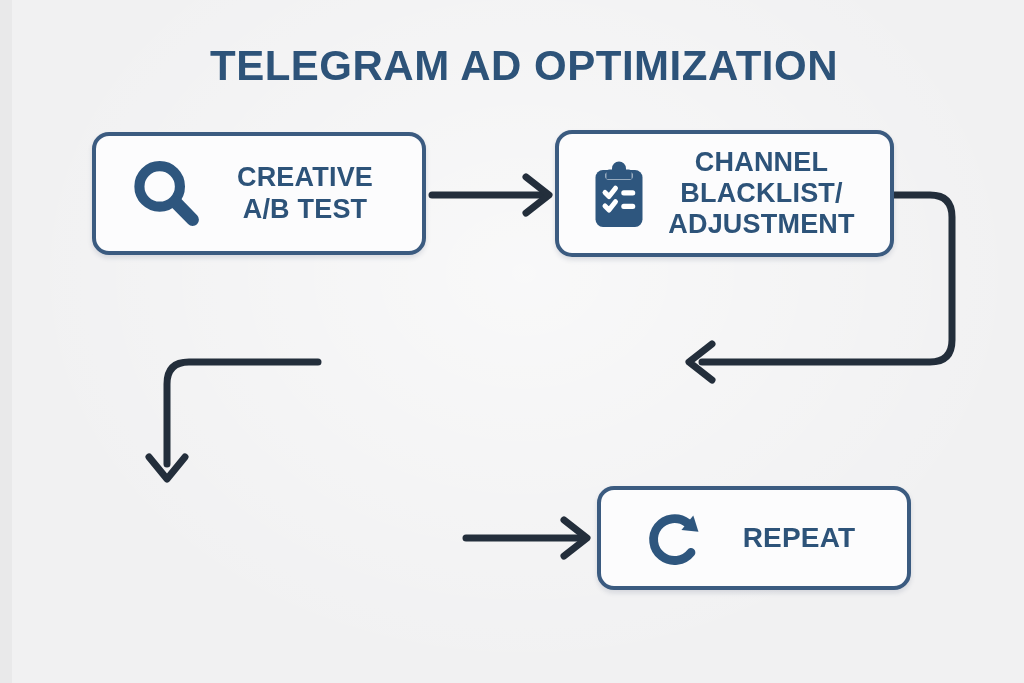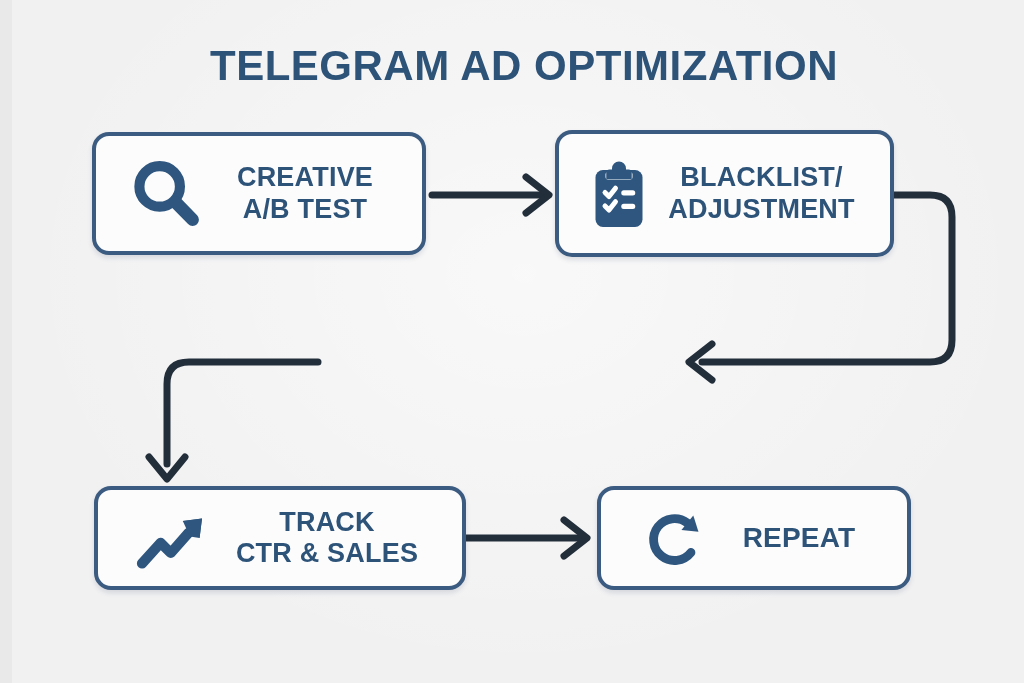--- a/index.html
+++ b/index.html
@@ -101,37 +101,27 @@
     <svg class="icon" viewBox="0 0 24 28">
       <rect class="fill" x="2.6" y="4.4" width="18.8" height="22.8" rx="3"></rect>
       <rect class="white" x="6.6" y="5.2" width="10.8" height="3" rx="1"></rect>
       <path class="fill" d="M9.2 4.2 v-0.4 a2.8 2.8 0 0 1 5.6 0 v0.4 h1 a1.3 1.3 0 0 1 1.3 1.3 v2.5 h-10.2 v-2.5 a1.3 1.3 0 0 1 1.3 -1.3 z"></path>
       <polyline class="wstroke" points="6.4,13.4 8,15 10.6,11.7" stroke-width="2" stroke-linecap="round" stroke-linejoin="round"></polyline>
       <polyline class="wstroke" points="6.4,18.8 8,20.4 10.6,17.1" stroke-width="2" stroke-linecap="round" stroke-linejoin="round"></polyline>
       <rect class="white" x="12.9" y="12.5" width="5.6" height="2.1" rx="1"></rect>
       <rect class="white" x="12.9" y="17.9" width="5.6" height="2.1" rx="1"></rect>
     </svg>
     <div class="label">
+      <span>CHANNEL</span>
       <span>BLACKLIST/</span>
       <span>ADJUSTMENT</span>
     </div>
   </div>
 
 
-  <div class="box box4">
-    <svg class="icon" viewBox="0 0 24 22">
-      <path class="stroke" d="M2 19.5 L8.2 12.6 L11.6 16 L17.5 9.3" stroke-width="3.4" stroke-linecap="round" stroke-linejoin="round"></path>
-      <polygon class="fill" points="22,4.5 15.6,5.3 21.2,11"></polygon>
-      <polygon class="fill" points="22,4.5 15.6,5.3 18,10.5 21.2,11"></polygon>
-    </svg>
-    <div class="label">
-      <span>TRACK</span>
-      <span>CTR &amp; SALES</span>
-    </div>
-  </div>
 
   <div class="box box5">
     <svg class="icon" viewBox="0 0 24 24">
       <path class="stroke" d="M16.4 6.2 A8.1 8.1 0 1 0 17.8 17.6" stroke-width="3.4" stroke-linecap="round"></path>
       <polygon class="fill" points="20.7,9.6 18.7,3.3 14.1,8.9"></polygon>
     </svg>
     <div class="label">
       <span>REPEAT</span>
     </div>
   </div>

